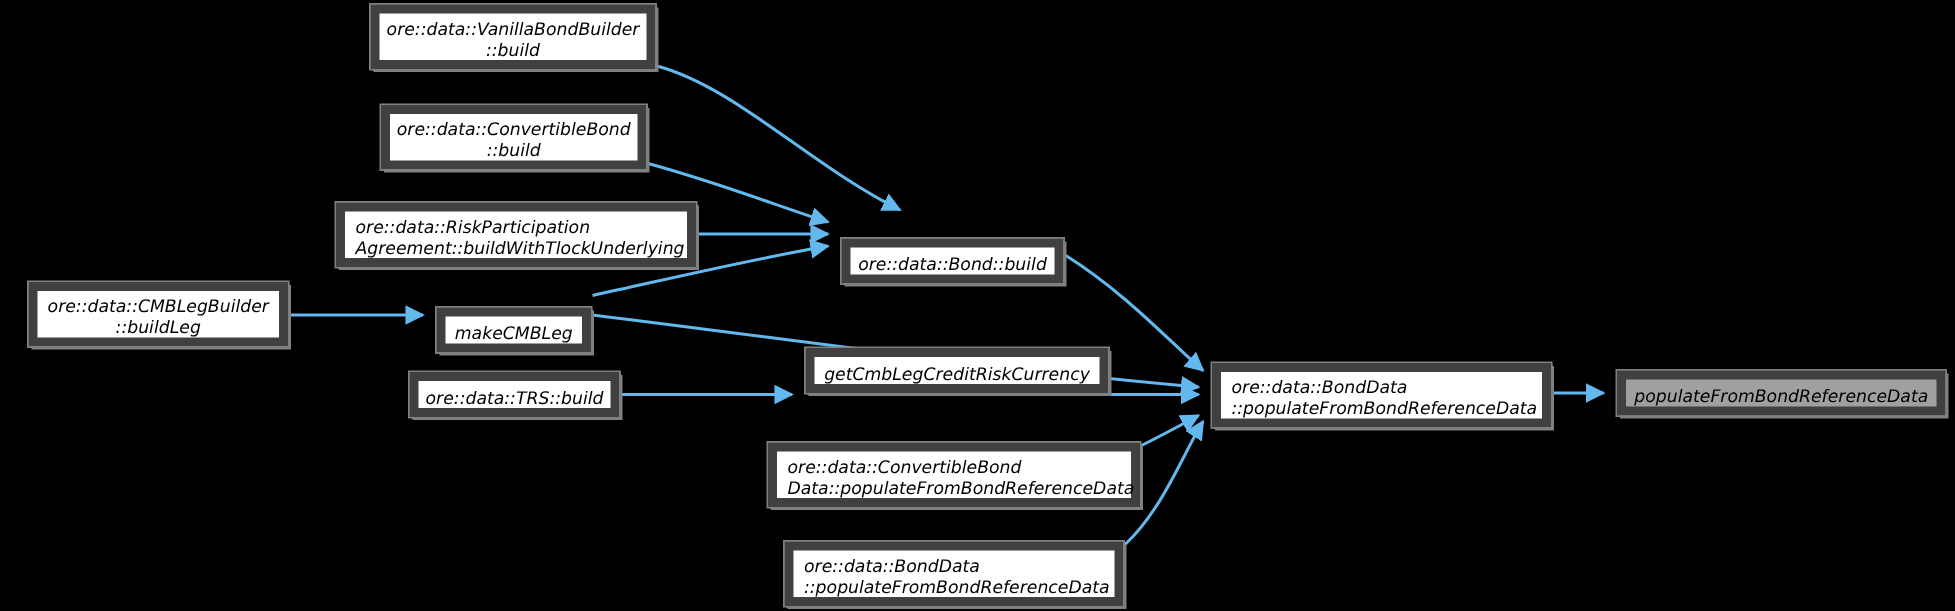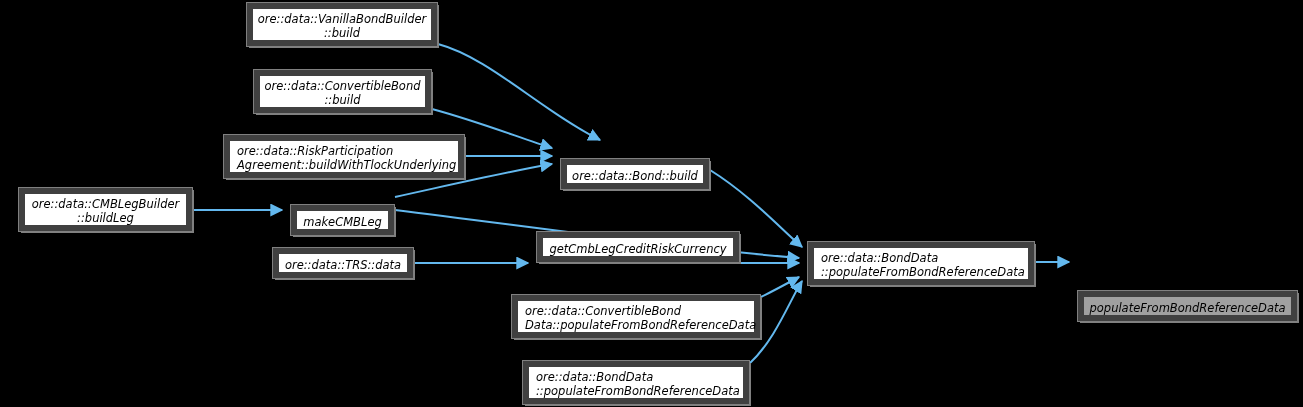--- a/index.html
+++ b/index.html
@@ -3,21 +3,21 @@
 <meta charset="utf-8">
 <style>
   html,body{margin:0;padding:0;background:#000;}
   #canvas{position:relative;width:1303px;height:407px;background:#000;
           font-family:"DejaVu Sans","Liberation Sans",sans-serif;overflow:hidden;}
   svg#edges{position:absolute;left:0;top:0;width:1303px;height:407px;}
   .node{position:absolute;box-sizing:border-box;background:#ffffff;
         border:6px solid #404040;outline:1px solid #808080;outline-offset:0px;
         box-shadow:1px 1px 0 #808080, 2px 2px 0 #808080;
         display:flex;align-items:flex-end;justify-content:center;font-style:italic;}
-  .node.hl{background:#a0a0a0;margin-top:44px;}
+  .node.hl{background:#a0a0a0;}
   .node .lbl{color:#000;font-size:11.5px;line-height:14px;white-space:pre;text-align:center;}
   .node.leftal .lbl{text-align:left;width:100%;padding-left:7px;box-sizing:border-box;}
 </style>
 </head>
 <body>
 
 <div id="canvas">
   <svg id="edges" viewBox="0 0 1303 407" xmlns="http://www.w3.org/2000/svg">
       <defs>
         <marker id="arrow" viewBox="0 0 10 10" refX="9" refY="5" markerWidth="6.5" markerHeight="6.5" orient="auto-start-reverse">
@@ -51,21 +51,21 @@
 Agreement::buildWithTlockUnderlying</span>
       </div>
       <div class="node" style="left: 19px; top: 188px; width: 173px; height: 43px;">
         <span class="lbl">ore::data::CMBLegBuilder
 ::buildLeg</span>
       </div>
       <div class="node" style="left: 291px; top: 205px; width: 103px; height: 30px;">
         <span class="lbl">makeCMBLeg</span>
       </div>
       <div class="node" style="left: 273px; top: 248px; width: 140px; height: 30px;">
-        <span class="lbl">ore::data::TRS::data</span>
+        <span class="lbl">ore::data::TRS::build</span>
       </div>
       <div class="node" style="left: 537px; top: 232px; width: 202px; height: 30px;">
         <span class="lbl">getCmbLegCreditRiskCurrency</span>
       </div>
       <div class="node" style="left: 561px; top: 159px; width: 148px; height: 30px;">
         <span class="lbl">ore::data::Bond::build</span>
       </div>
       <div class="node leftal" style="left: 512px; top: 295px; width: 248px; height: 43px;">
         <span class="lbl">ore::data::ConvertibleBond
 Data::populateFromBondReferenceData</span>

